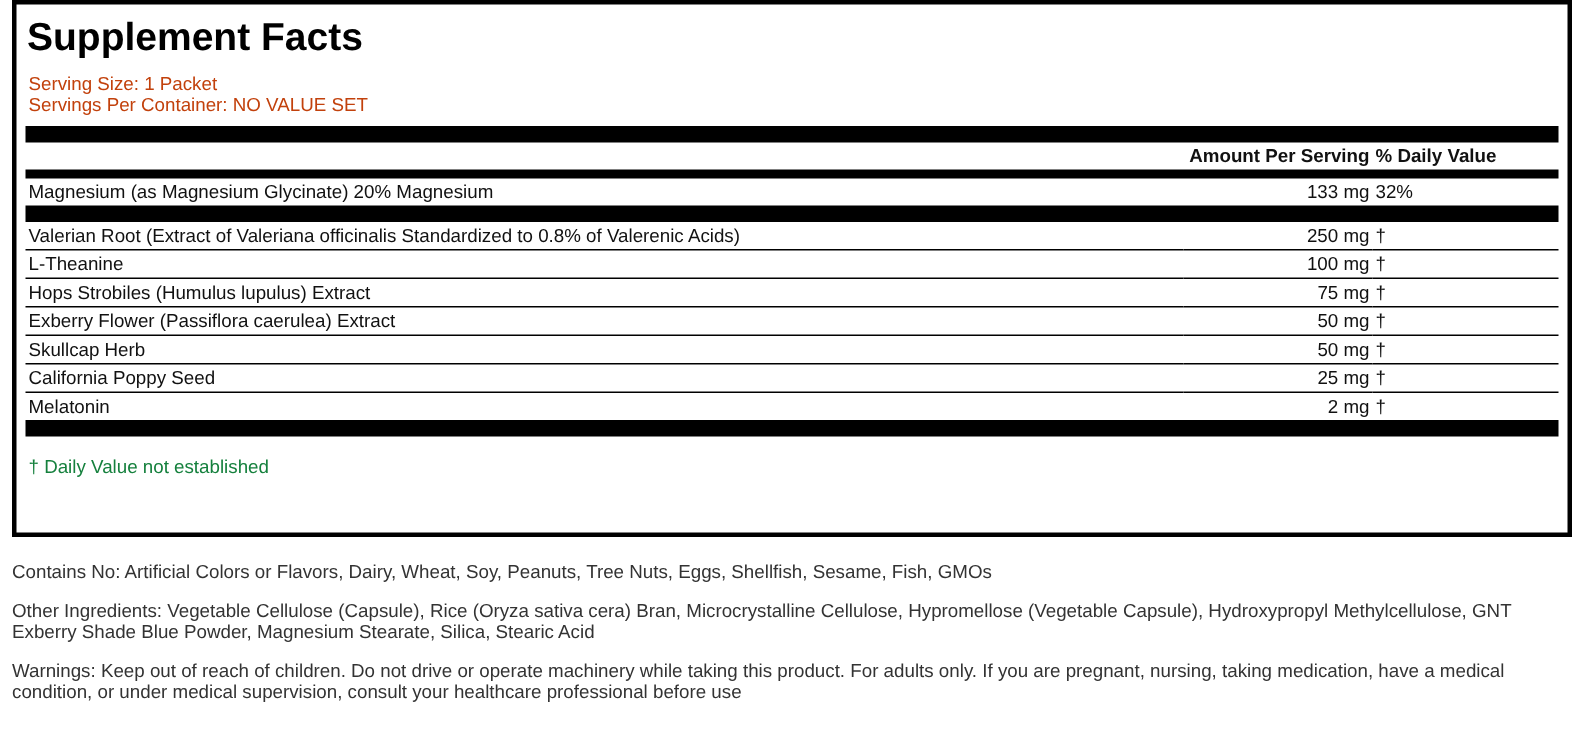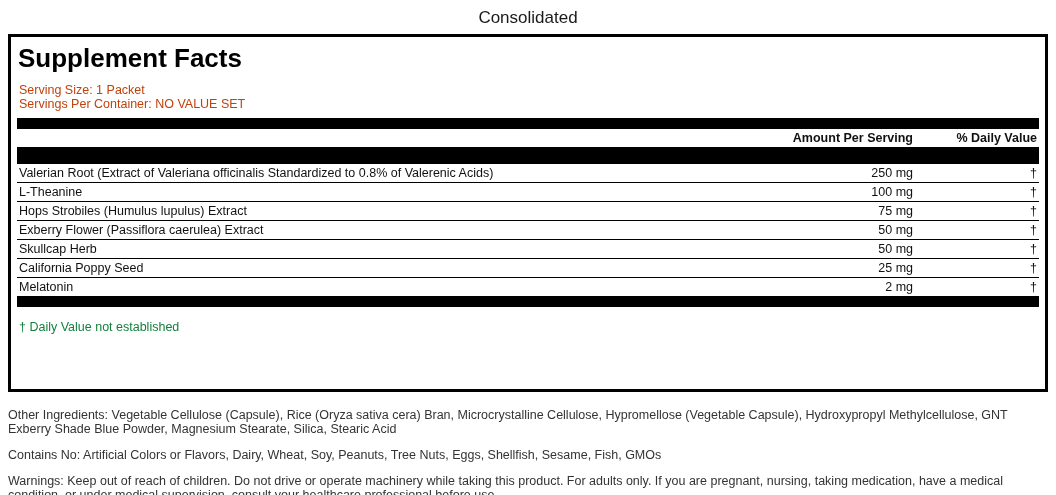--- a/index.html
+++ b/index.html
@@ -41,41 +41,40 @@
     margin-top: 7px;
     font-size: 12.5px;
     color: #111;
   }
   table.facts-table td { padding: 2px 2px; }
   tr.bar-thick td { background: #000; height: 11px; padding: 0; line-height: 0; }
   tr.bar-med td   { background: #000; height: 6px;  padding: 0; line-height: 0; }
   tr.col-header td { font-weight: bold; }
   td.name   { text-align: left; }
   td.amount { text-align: right; width: 126px; white-space: nowrap; }
-  td.dv     { text-align: right; width: 124px; white-space: nowrap; }
+  td.dv     { width: 124px; white-space: nowrap; }
   tr.row-sep td { border-top: 1px solid #000; }
   .footnote {
     font-size: 12.5px;
     margin: 13px 0 0 2px;
     color: #15803d;
   }
   .details {
     margin: 16px 8px 0 8px;
     font-size: 12.5px;
     line-height: 14px;
     color: #333;
   }
   .details p { margin: 0 0 12px 0; }
 </style>
 </head>
 <body>
 
 <div class="page">
 
-  <div class="page-title">Consolidated</div>
 
   <div class="facts-box">
     <div class="facts-title">Supplement Facts</div>
     <div class="serving-line">Serving Size: 1 Packet</div>
     <div class="serving-line">Servings Per Container: NO VALUE SET</div>
 
     <table class="facts-table">
       <tbody>
           <tr class="bar-thick">
             <td colspan="3"></td>
@@ -84,20 +83,25 @@
       <tr class="col-header">
         <td class="name"></td>
         <td class="amount">Amount Per Serving</td>
         <td class="dv">% Daily Value</td>
       </tr>
 
       <tr class="bar-med">
             <td colspan="3"></td>
           </tr>
 
+      <tr>
+        <td class="name">Magnesium (as Magnesium Glycinate) 20% Magnesium</td>
+        <td class="amount">133 mg</td>
+        <td class="dv">32%</td>
+      </tr>
 
       <tr class="bar-thick">
             <td colspan="3"></td>
           </tr>
 
       <tr>
         <td class="name">Valerian Root (Extract of Valeriana officinalis Standardized to 0.8% of Valerenic Acids)</td>
         <td class="amount">250 mg</td>
         <td class="dv">†</td>
       </tr>
@@ -135,18 +139,18 @@
       <tr class="bar-thick">
             <td colspan="3"></td>
           </tr>
     </tbody>
       </table>
 
     <div class="footnote">† Daily Value not established</div>
   </div>
 
   <div class="details">
+    <p>Contains No: Artificial Colors or Flavors, Dairy, Wheat, Soy, Peanuts, Tree Nuts, Eggs, Shellfish, Sesame, Fish, GMOs</p>
     <p>Other Ingredients: Vegetable Cellulose (Capsule), Rice (Oryza sativa cera) Bran, Microcrystalline Cellulose, Hypromellose (Vegetable Capsule), Hydroxypropyl Methylcellulose, GNT Exberry Shade Blue Powder, Magnesium Stearate, Silica, Stearic Acid</p>
-    <p>Contains No: Artificial Colors or Flavors, Dairy, Wheat, Soy, Peanuts, Tree Nuts, Eggs, Shellfish, Sesame, Fish, GMOs</p>
     <p>Warnings: Keep out of reach of children. Do not drive or operate machinery while taking this product. For adults only. If you are pregnant, nursing, taking medication, have a medical condition, or under medical supervision, consult your healthcare professional before use</p>
   </div>
 
 </div>
 
 </body></html>

